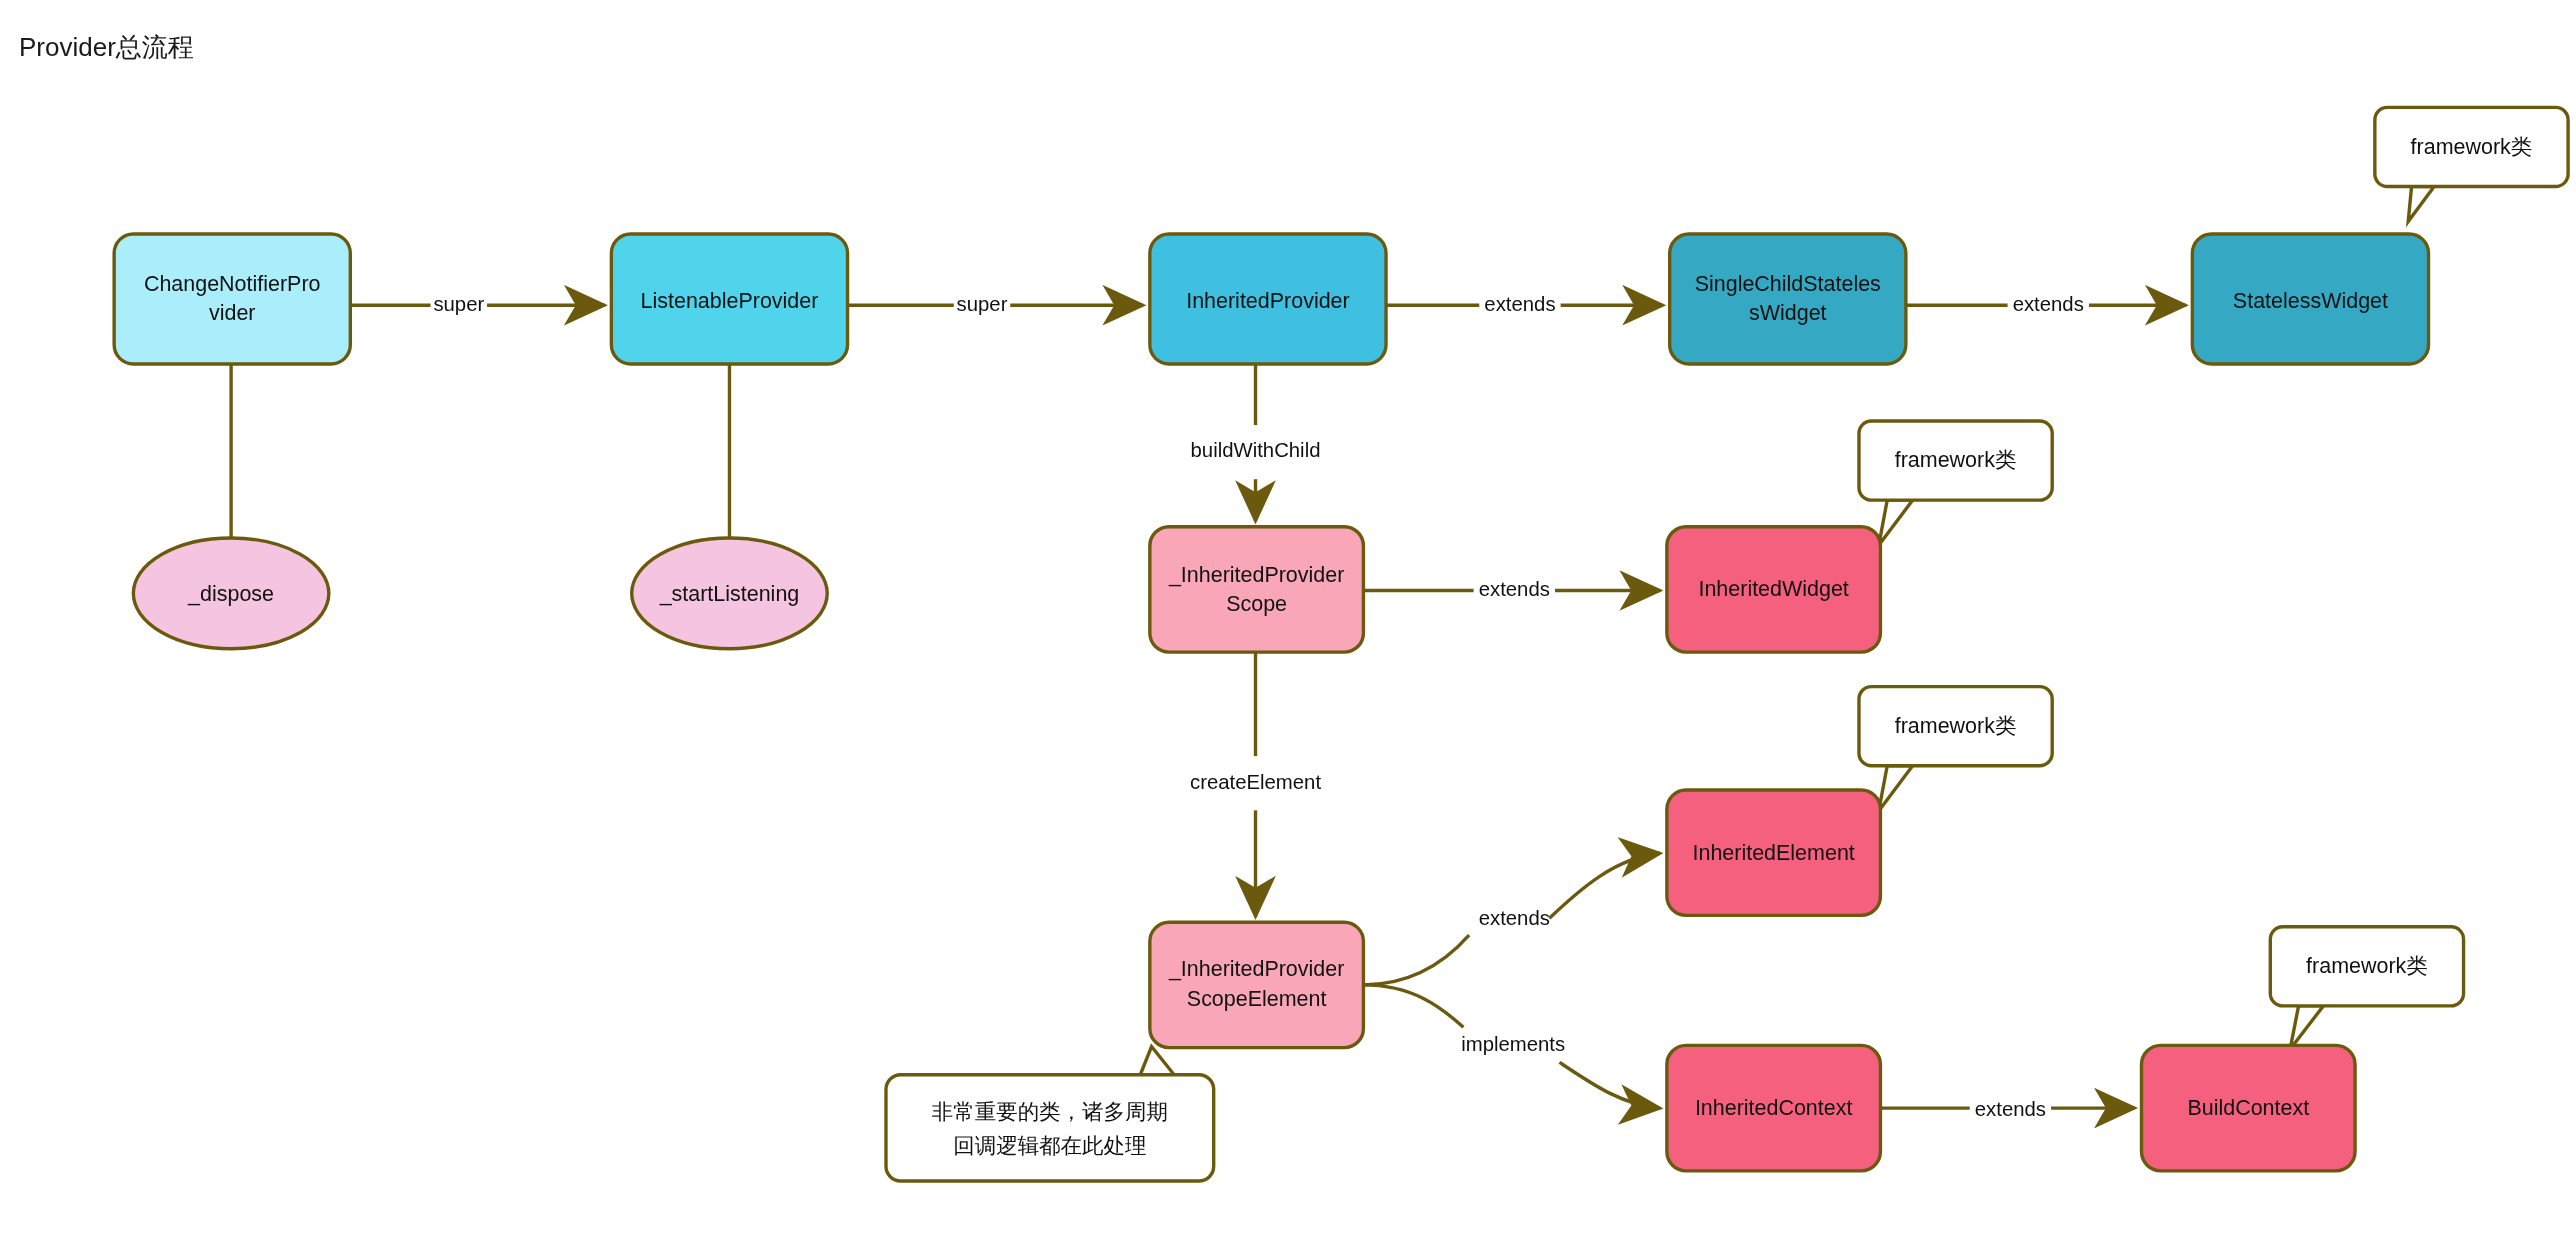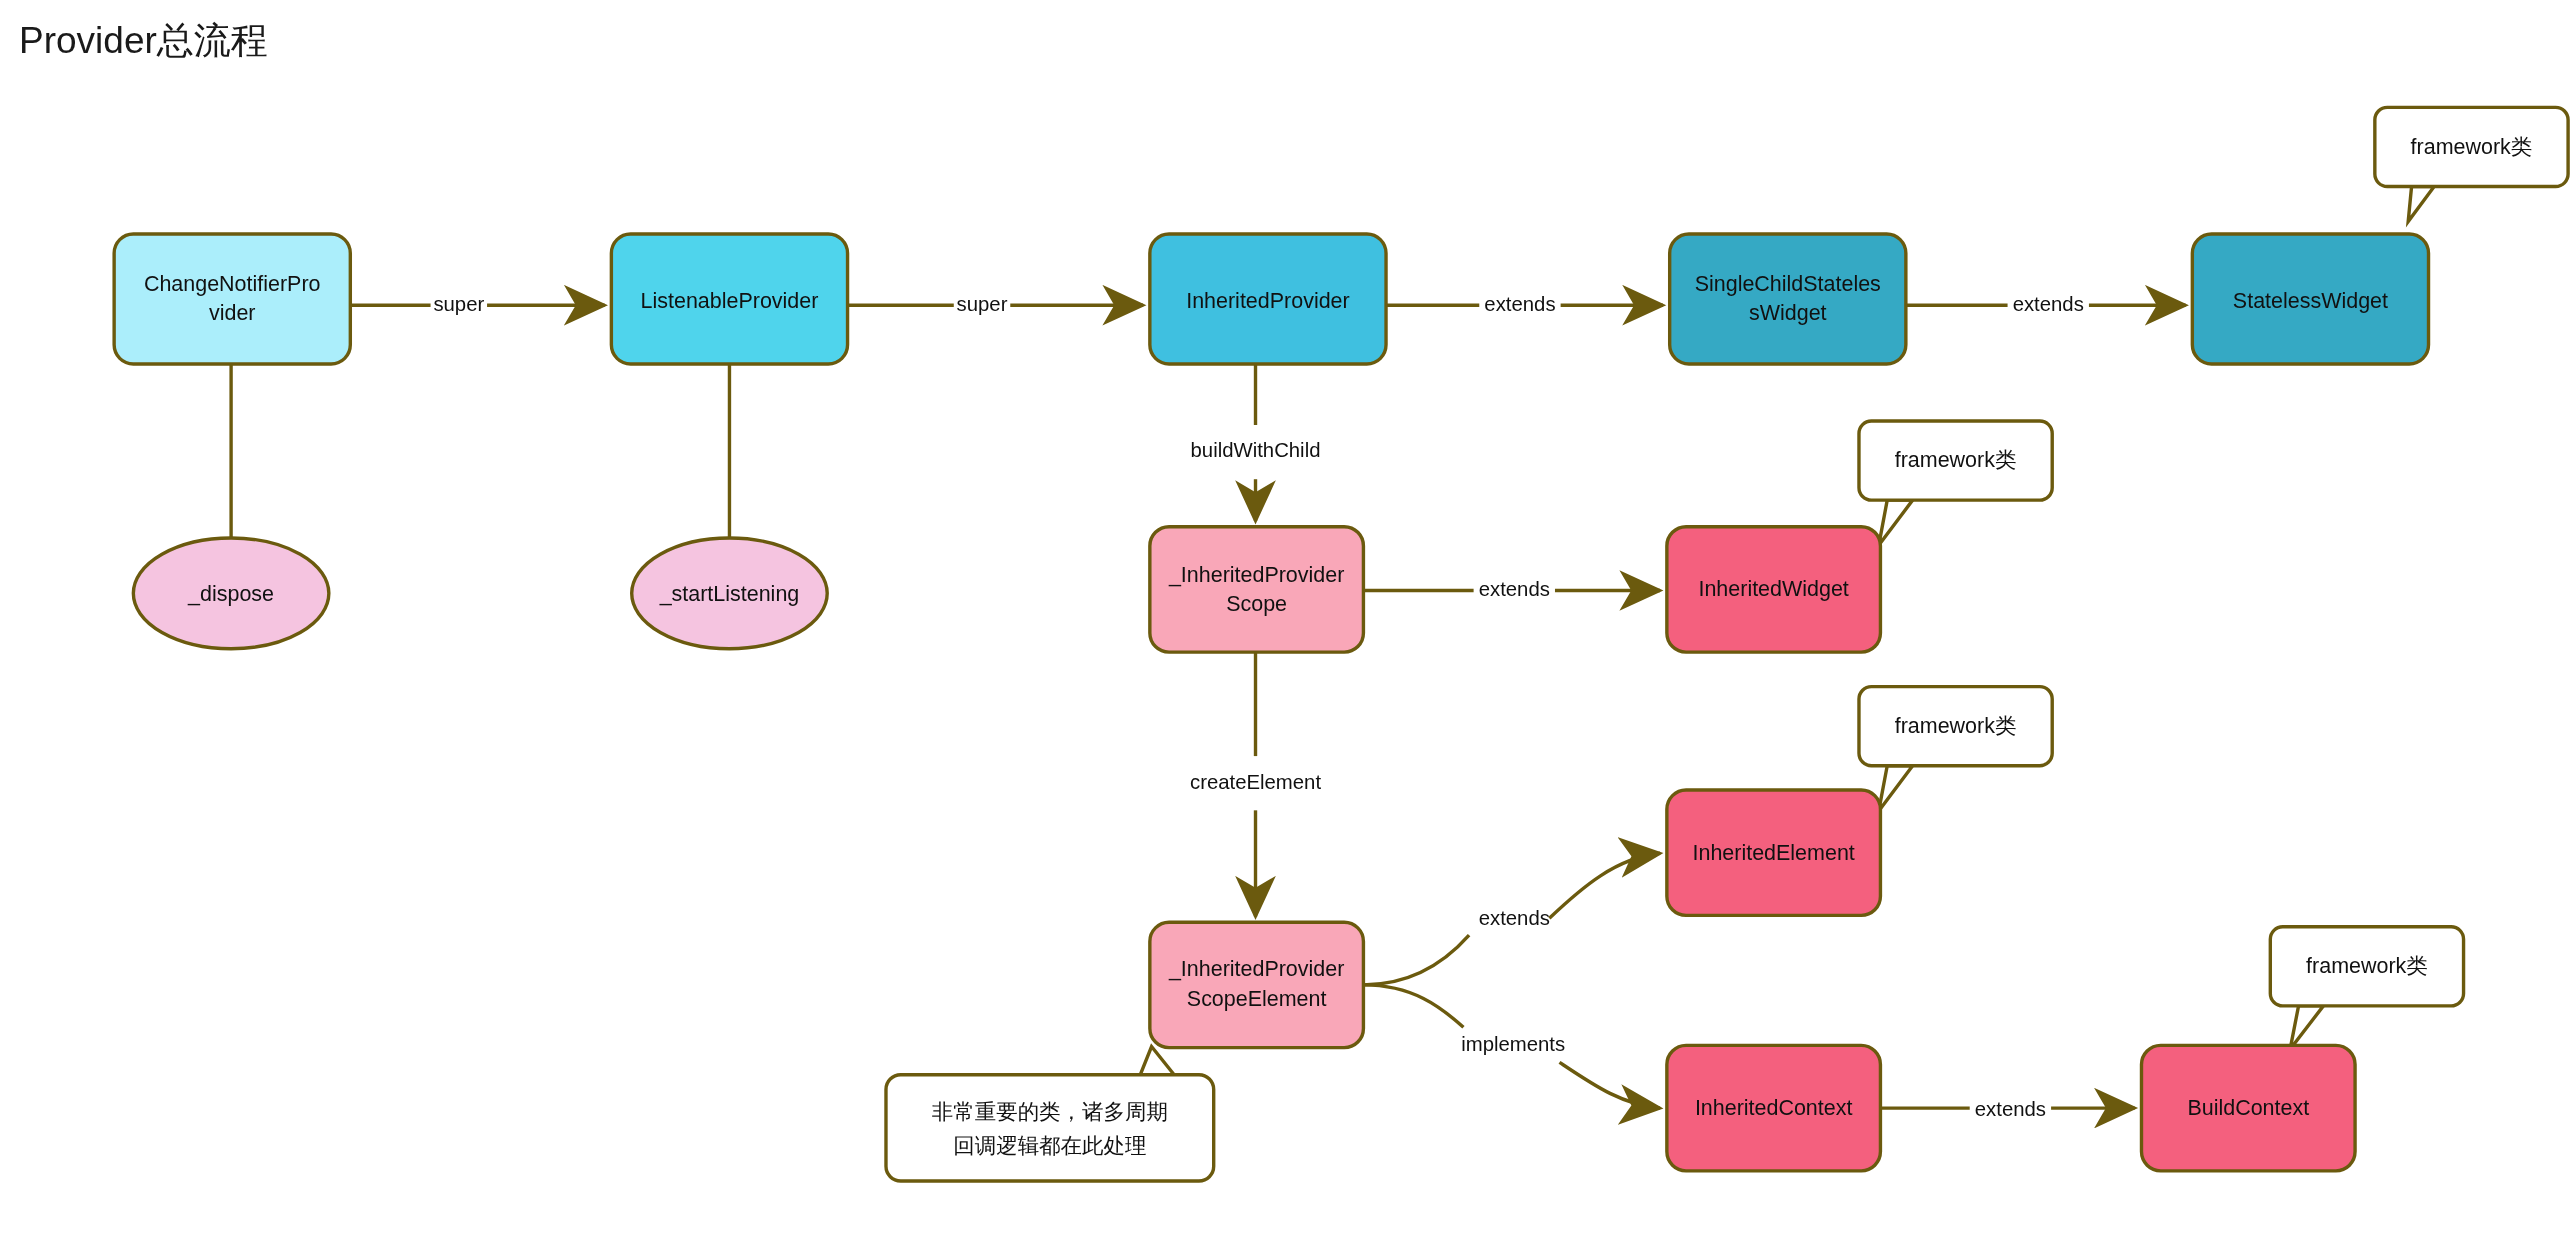--- a/index.html
+++ b/index.html
@@ -15,22 +15,22 @@
   }
   #stage {
     position: relative;
     width: 2576px;
     height: 1237px;
     background: #ffffff;
   }
   #title {
     position: absolute;
     left: 19px;
-    top: 23px;
-    font-size: 37px;
+    top: 30px;
+    font-size: 26px;
     line-height: 35px;
     color: #1a1a1a;
     font-family: "Liberation Sans", sans-serif;
     white-space: nowrap;
   }
   svg#diagram {
     position: absolute;
     left: 0;
     top: 0;
     width: 2576px;

